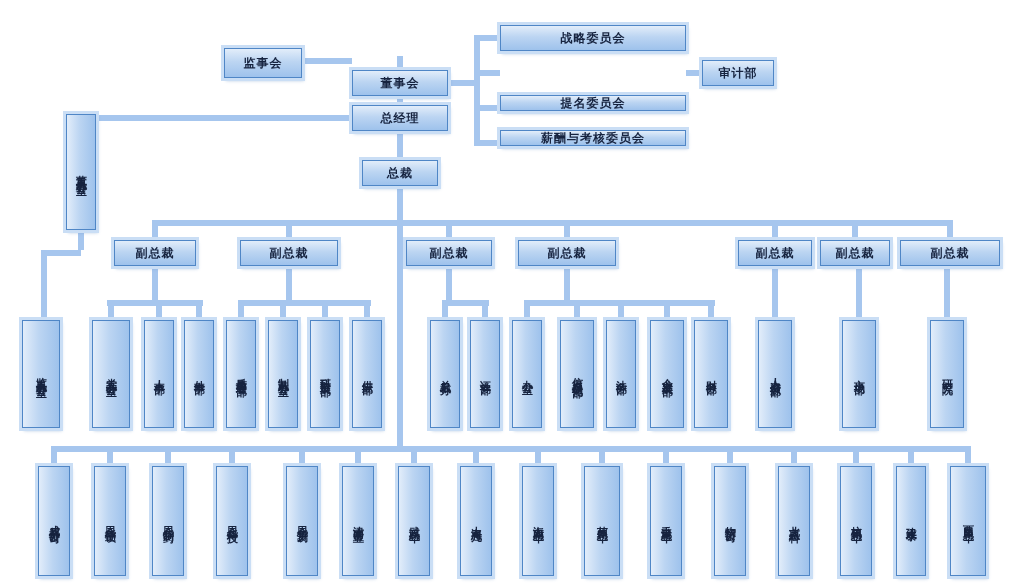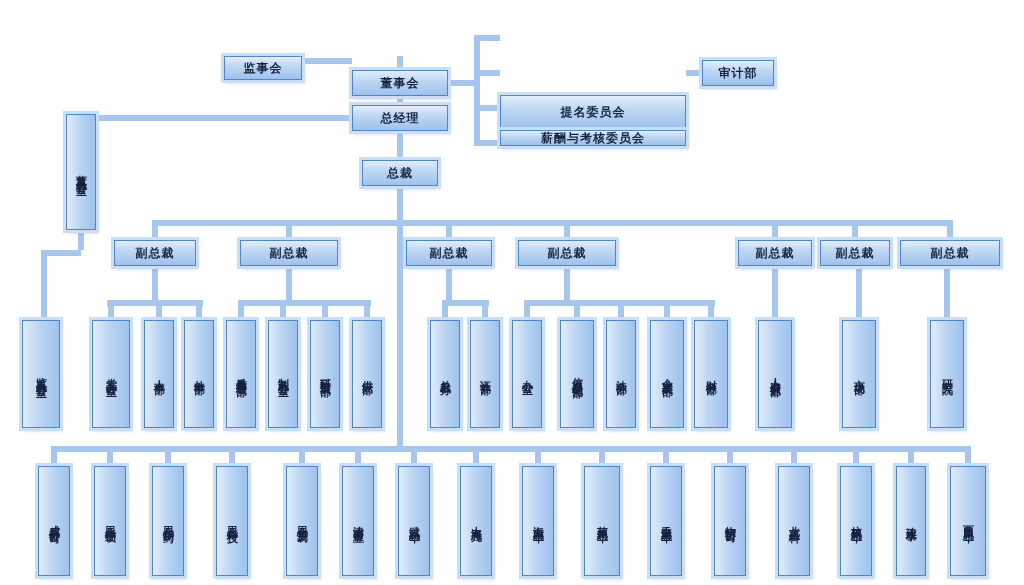--- a/index.html
+++ b/index.html
@@ -96,26 +96,27 @@
   <div class="vl" style="left:473px;top:446px;height:20px;"></div>
   <div class="vl" style="left:535px;top:446px;height:20px;"></div>
   <div class="vl" style="left:599px;top:446px;height:20px;"></div>
   <div class="vl" style="left:663px;top:446px;height:20px;"></div>
   <div class="vl" style="left:727px;top:446px;height:20px;"></div>
   <div class="vl" style="left:791px;top:446px;height:20px;"></div>
   <div class="vl" style="left:853px;top:446px;height:20px;"></div>
   <div class="vl" style="left:908px;top:446px;height:20px;"></div>
   <div class="vl" style="left:965px;top:446px;height:20px;"></div>
 
-  <div class="box" style="left:224px;top:48px;width:78px;height:24px;margin-top:8px;">监事会</div>
+  <div class="box" style="left:224px;top:48px;width:78px;height:30px;">监事会</div>
   <div class="box" style="left:352px;top:105px;width:96px;height:26px;">总经理</div>
   <div class="box" style="left:352px;top:70px;width:96px;height:26px;">董事会</div>
   <div class="box" style="left:362px;top:160px;width:76px;height:26px;">总裁</div>
 
-  <div class="box" style="left:500px;top:95px;width:186px;height:34px;">提名委员会</div>
+  <div class="box" style="left:500px;top:25px;width:186px;height:26px;">战略委员会</div>
+  <div class="box" style="left:500px;top:95px;width:186px;height:16px;">提名委员会</div>
   <div class="box" style="left:500px;top:130px;width:186px;height:16px;">薪酬与考核委员会</div>
   <div class="box" style="left:702px;top:60px;width:72px;height:26px;">审计部</div>
 
   <div class="box v" style="left:66px;top:114px;width:30px;height:116px;">董事会办公室</div>
 
   <div class="box" style="left:114px;top:240px;width:82px;height:26px;">副总裁</div>
   <div class="box" style="left:240px;top:240px;width:98px;height:26px;">副总裁</div>
   <div class="box" style="left:406px;top:240px;width:86px;height:26px;">副总裁</div>
   <div class="box" style="left:518px;top:240px;width:98px;height:26px;">副总裁</div>
   <div class="box" style="left:738px;top:240px;width:74px;height:26px;">副总裁</div>

